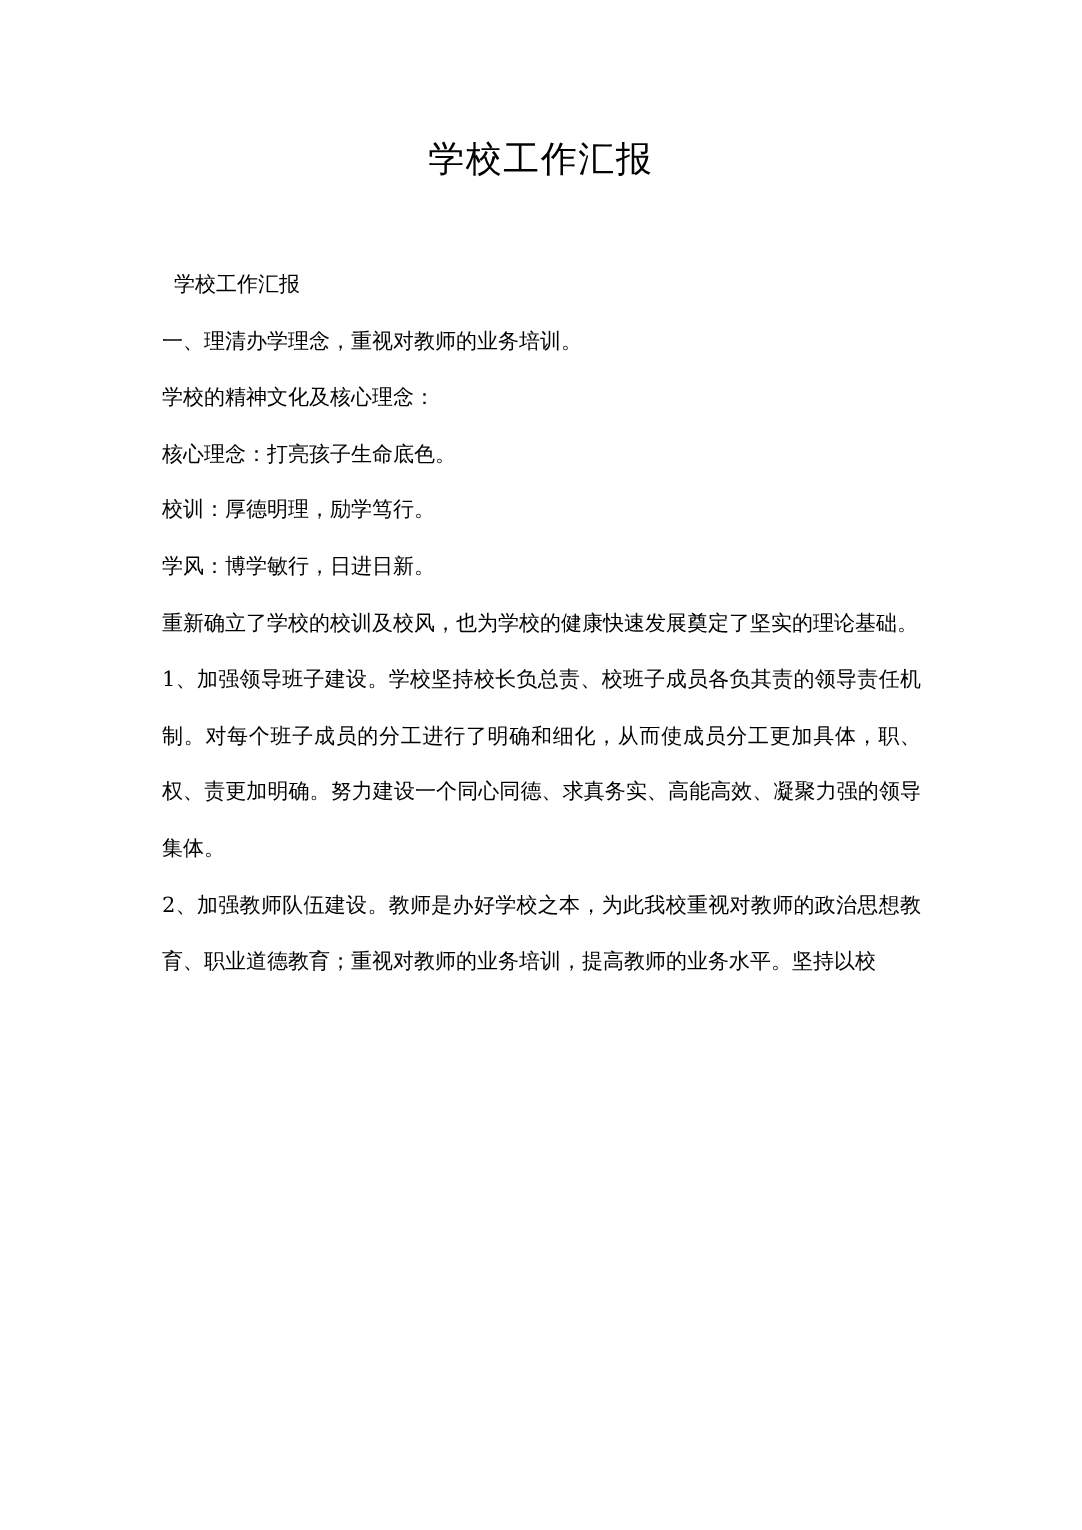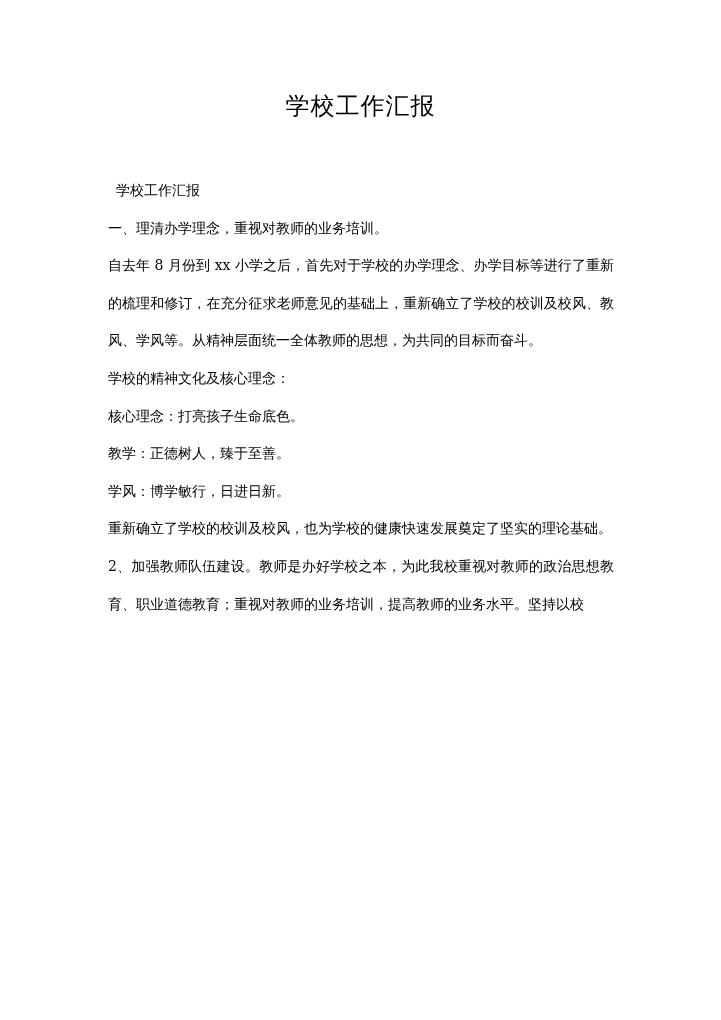--- a/index.html
+++ b/index.html
@@ -57,21 +57,21 @@
   </style>
 </head>
 <body>
 
 <div class="page">
   <h1 class="title">学校工作汇报</h1>
 
   <div class="body-text">
     <p class="subtitle"> 学校工作汇报</p>
     <p>一、理清办学理念，重视对教师的业务培训。</p>
-    <p>自去年 8 月份到 xx 小学之后，首先对于学校的办学理念、办学目标等进行了重新的梳理和修订，在充分征求老师意见的基础上，重新确立了学校的校训及校风、教风、学风等。从精神层面统一全体教师的思想，为共同的目标而奋斗。</p>
     <p>学校的精神文化及核心理念：</p>
     <p>核心理念：打亮孩子生命底色。</p>
-    <p>教学：正德树人，臻于至善。</p>
+    <p>校训：厚德明理，励学笃行。</p>
     <p>学风：博学敏行，日进日新。</p>
     <p>重新确立了学校的校训及校风，也为学校的健康快速发展奠定了坚实的理论基础。</p>
+    <p>1、加强领导班子建设。学校坚持校长负总责、校班子成员各负其责的领导责任机制。对每个班子成员的分工进行了明确和细化，从而使成员分工更加具体，职、权、责更加明确。努力建设一个同心同德、求真务实、高能高效、凝聚力强的领导集体。</p>
     <p>2、加强教师队伍建设。教师是办好学校之本，为此我校重视对教师的政治思想教育、职业道德教育；重视对教师的业务培训，提高教师的业务水平。坚持以校</p>
   </div>
 </div>
 
 </body></html>

